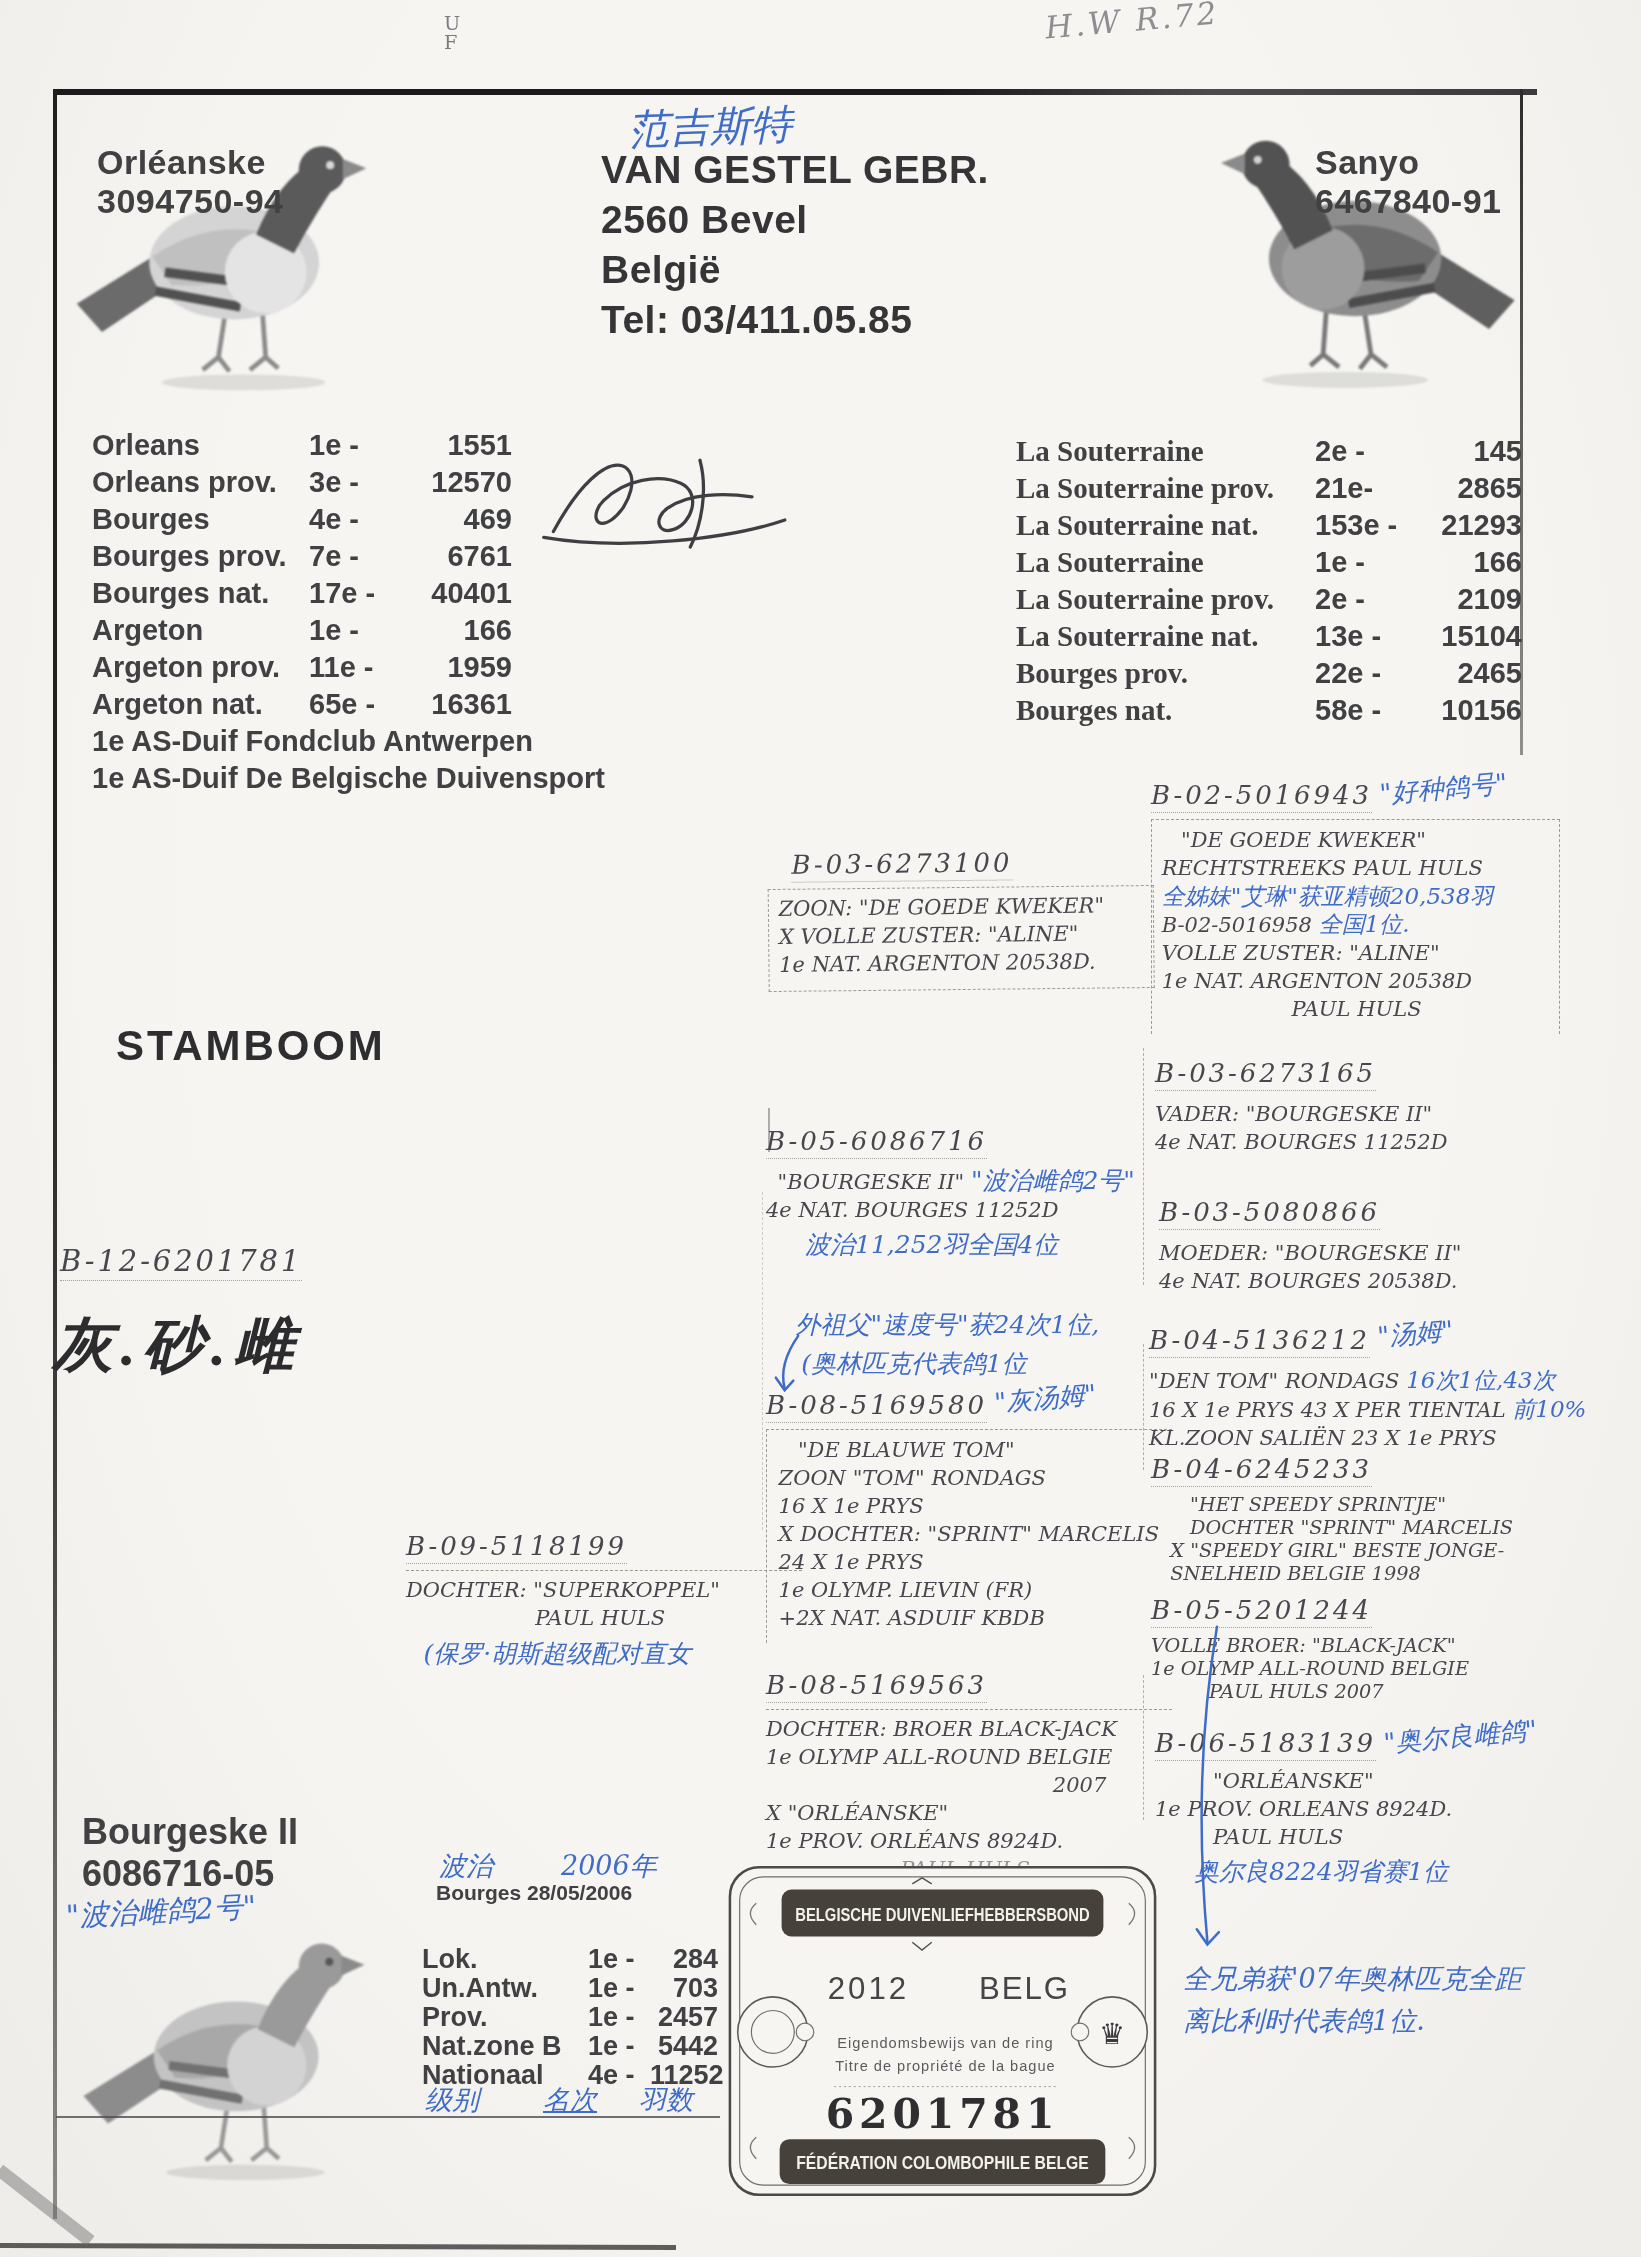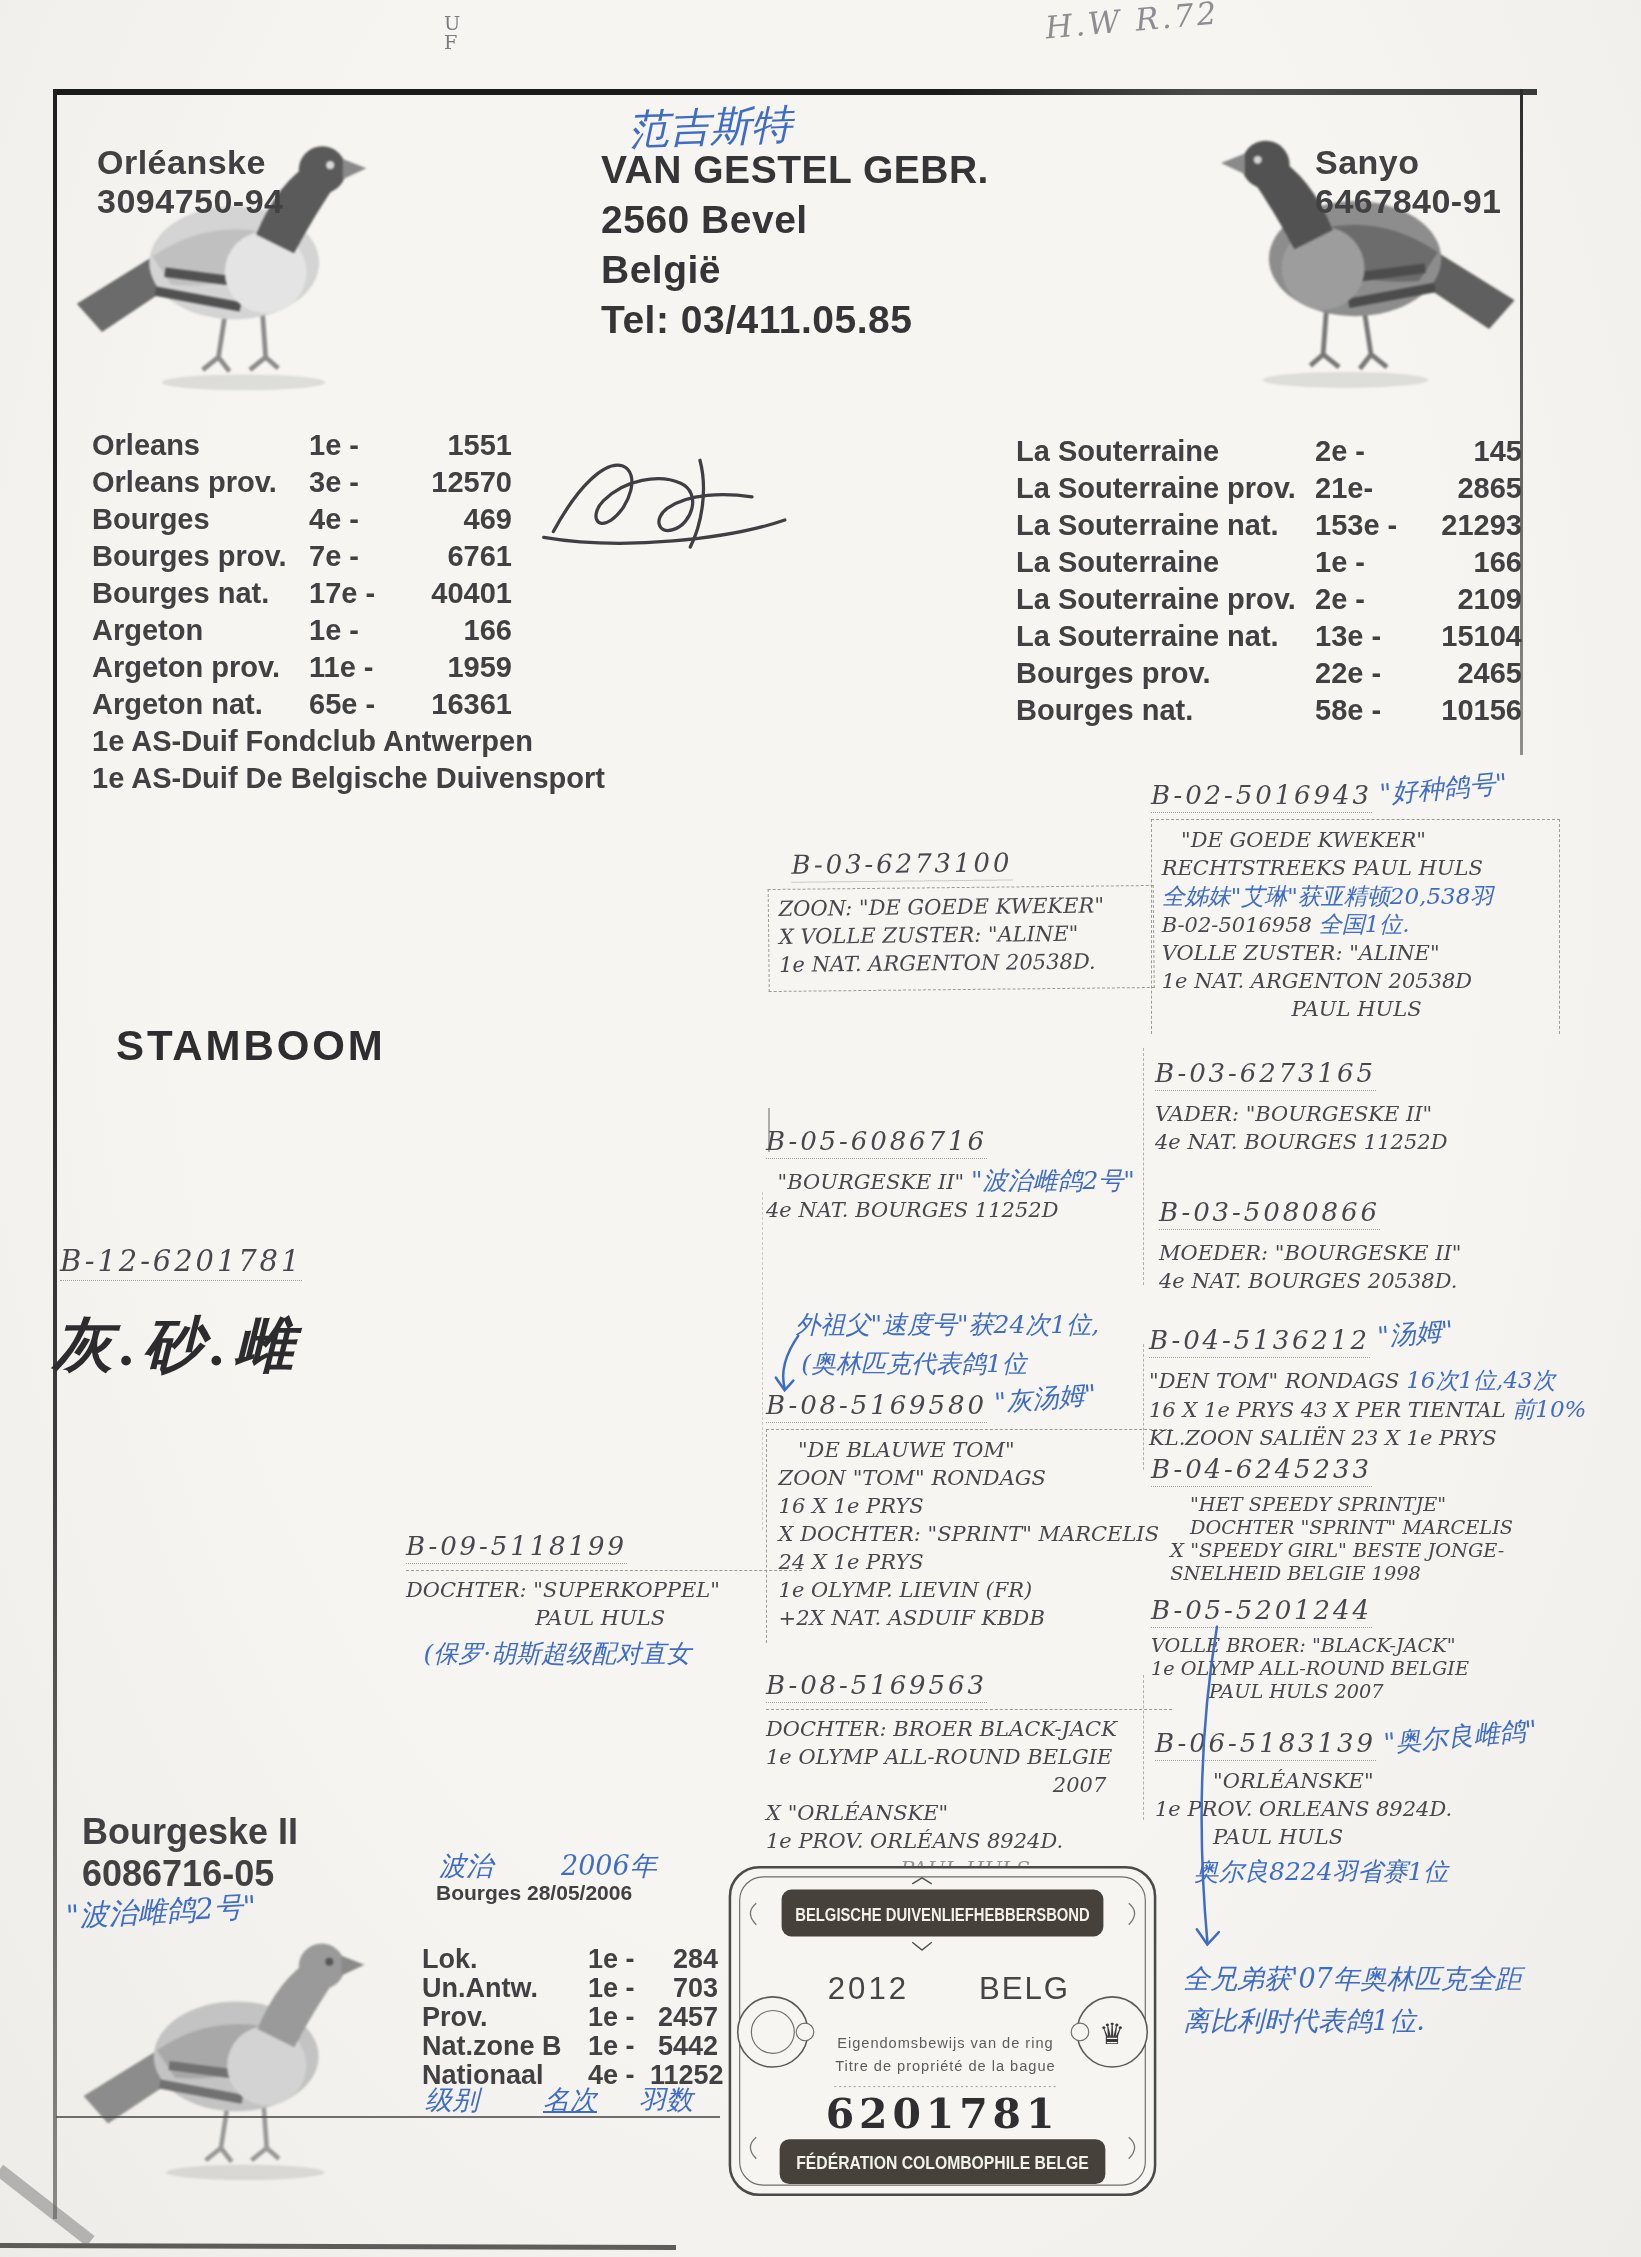--- a/index.html
+++ b/index.html
@@ -6,21 +6,21 @@
   #page{position:relative;width:1641px;height:2257px;margin:0 auto;overflow:hidden;
         background:radial-gradient(ellipse at 50% 38%,#f6f5f2 55%,#edecE8 100%);
         font-family:"Liberation Sans",sans-serif;color:#3e3e40;}
   .abs{position:absolute;}
   
   .print{font-weight:bold;color:#414143;}
   .birdname{font-size:34px;line-height:39px;letter-spacing:0.5px;}
   .owner{font-size:39px;line-height:50px;letter-spacing:0.5px;color:#353537;}
   .rrow{display:flex;font-size:29px;font-weight:bold;color:#414143;line-height:37px;}
   .rlabel{width:217px;} .rrank{width:97px;} .rcount{width:106px;text-align:right;}
-  .rlabel2{width:299px;} .rrank2{width:101px;} .rcount2{width:106px;text-align:right;}
+  .rlabel2{width:299px;font-family:Liberation Serif, serif;} .rrank2{width:101px;} .rcount2{width:106px;text-align:right;}
   .honor{font-size:29px;font-weight:bold;line-height:37px;color:#414143;}
   .stamp{font-size:42px;font-weight:bold;letter-spacing:2.9px;color:#2e2e30;}
   
   .hw{font-family:"DejaVu Serif",serif;font-style:italic;color:#47474d;}
   .ring{font-size:26px;letter-spacing:2.9px;white-space:nowrap;}
   .ru{border-bottom:1.9px dotted #a3a19c;padding-bottom:1.9px;display:inline-block;}
   .hl{font-size:21px;line-height:28px;}
   .sm{font-size:19.3px;line-height:23px;}
   .b24{font-size:23px;}
   .b26{font-size:25px;}
@@ -227,20 +227,21 @@
       <div class="hl nw">1e NAT. ARGENTON 20538D</div>
       <div class="hl nw center">PAUL HULS</div>
     </div>
   </div>
 
 
   <div class="abs hw" style="left:766px;top:1126px;width:541px;">
     <div class="nw"><span class="ring ru">B-05-6086716</span></div>
     <div class="hl nw" style="margin-top:7.7px;padding-left:11.6px;"><span>"BOURGESKE II"</span> <span class="blue b26">"波治雌鸽2号"</span></div>
     <div class="hl nw">4e NAT. BOURGES 11252D</div>
+    <div class="nw blue b26" style="line-height:41px;padding-left:39px;">波治11,252羽全国4位</div>
   </div>
 
   <div class="abs hw" style="left:1155px;top:1058px;width:406px;">
     <div class="nw"><span class="ring ru">B-03-6273165</span></div>
     <div class="hl nw" style="margin-top:8.7px;">VADER: "BOURGESKE II"</div>
     <div class="hl nw">4e NAT. BOURGES 11252D</div>
   </div>
 
   <div class="abs hw" style="left:1159px;top:1197px;width:406px;">
     <div class="nw"><span class="ring ru">B-03-5080866</span></div>

